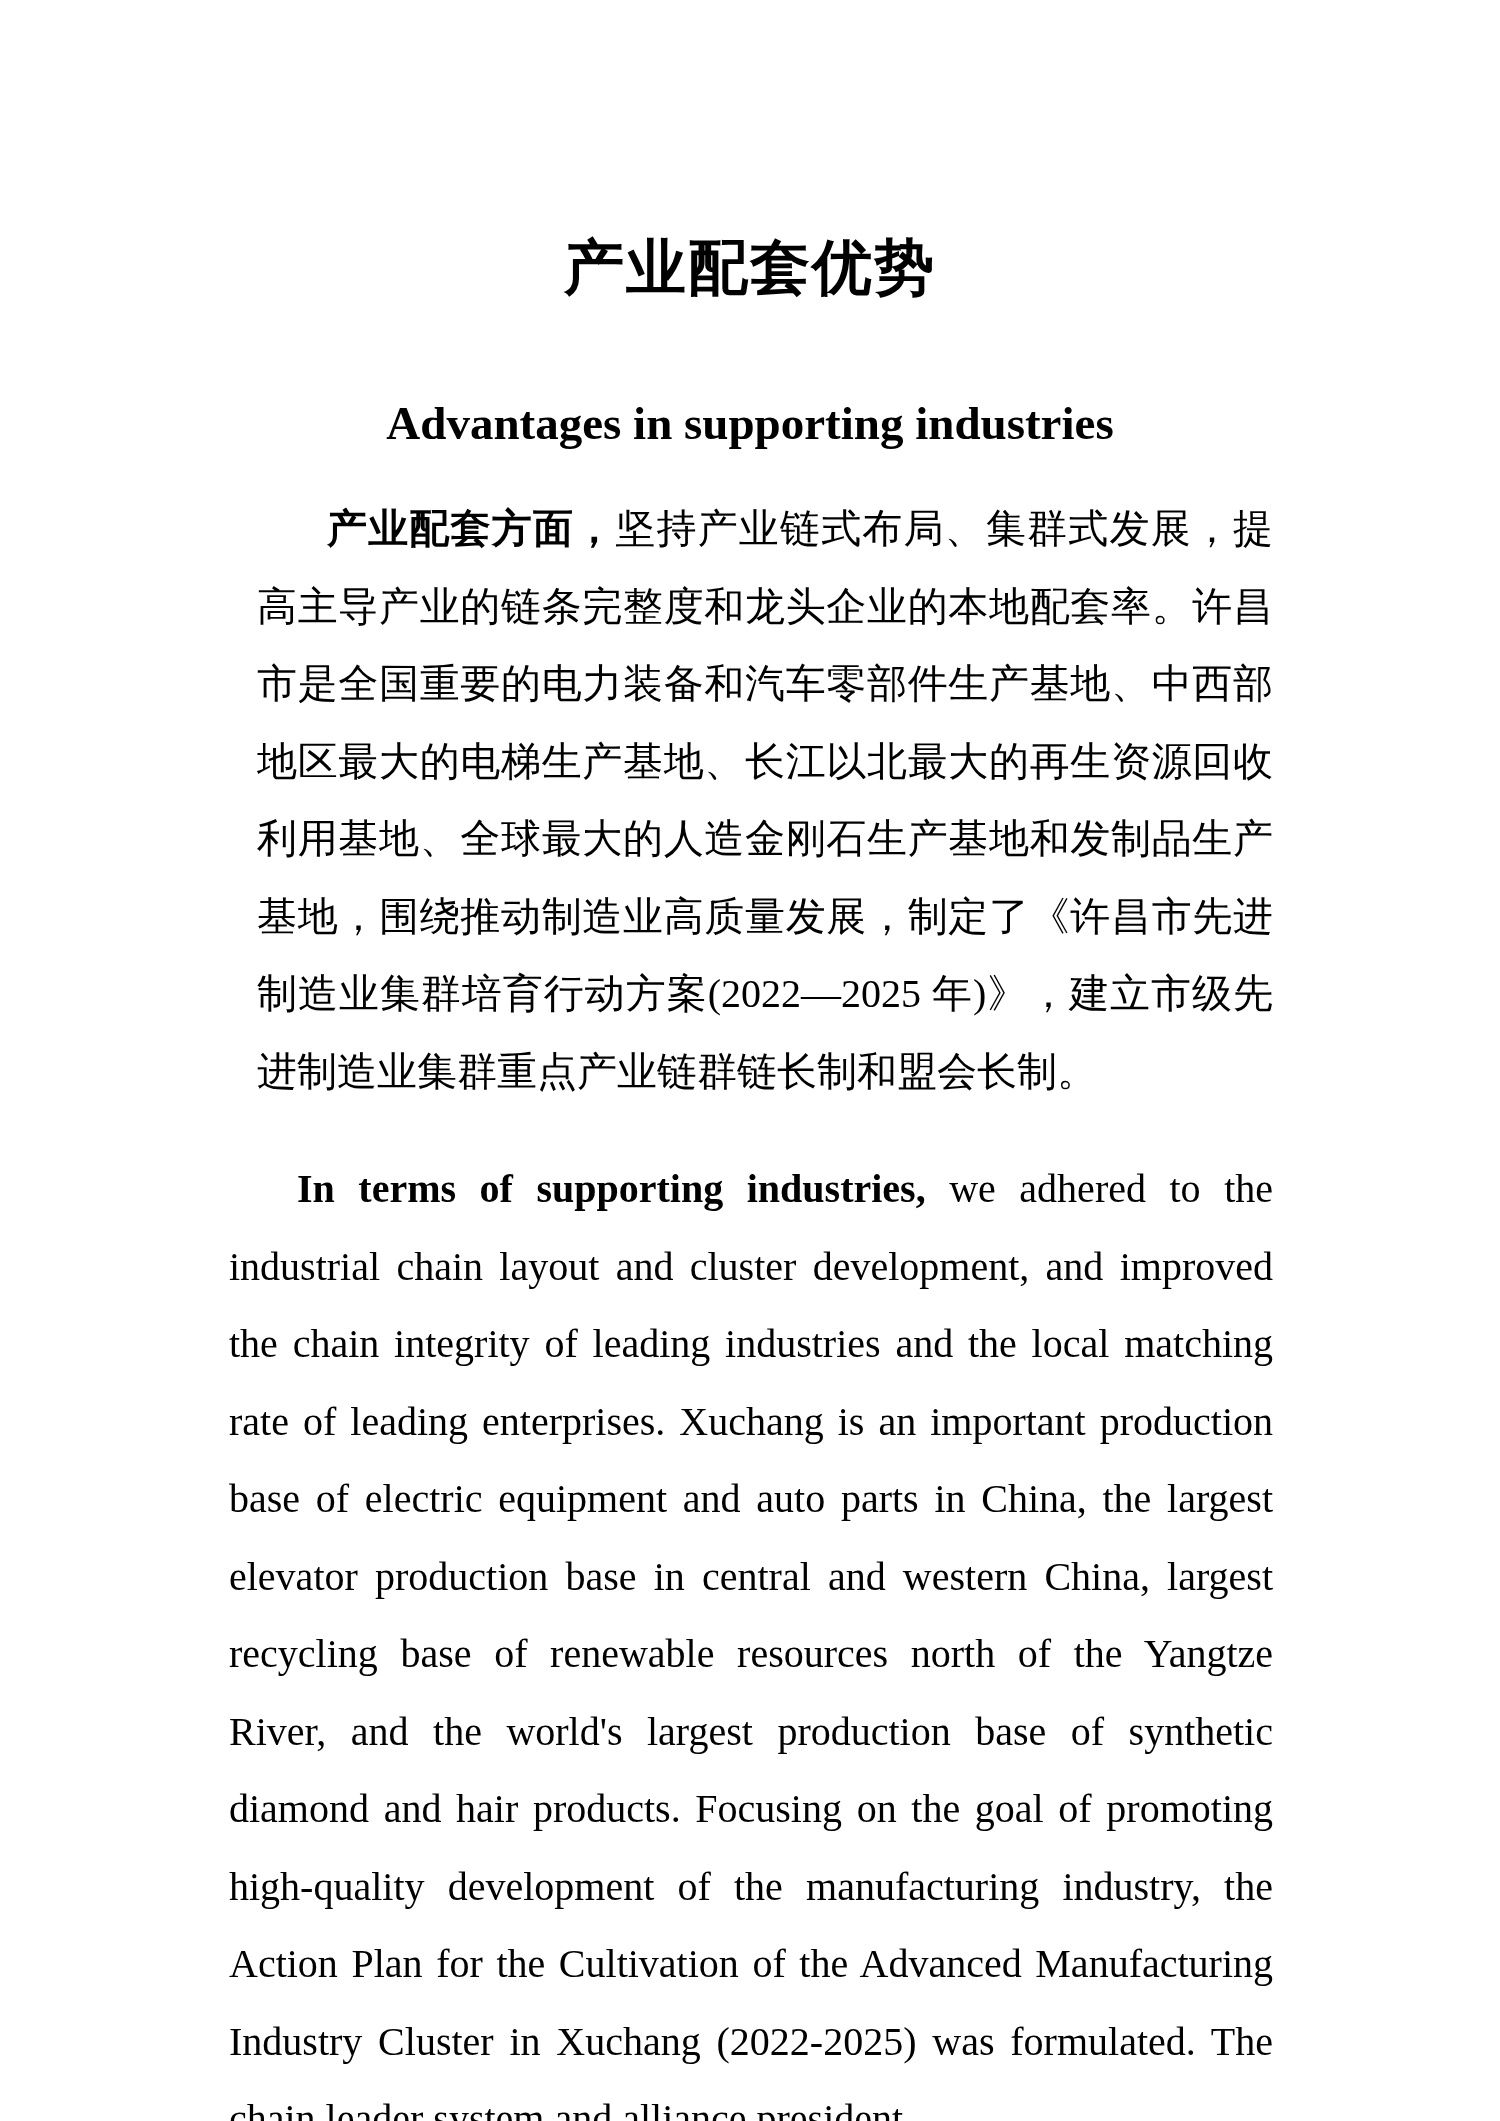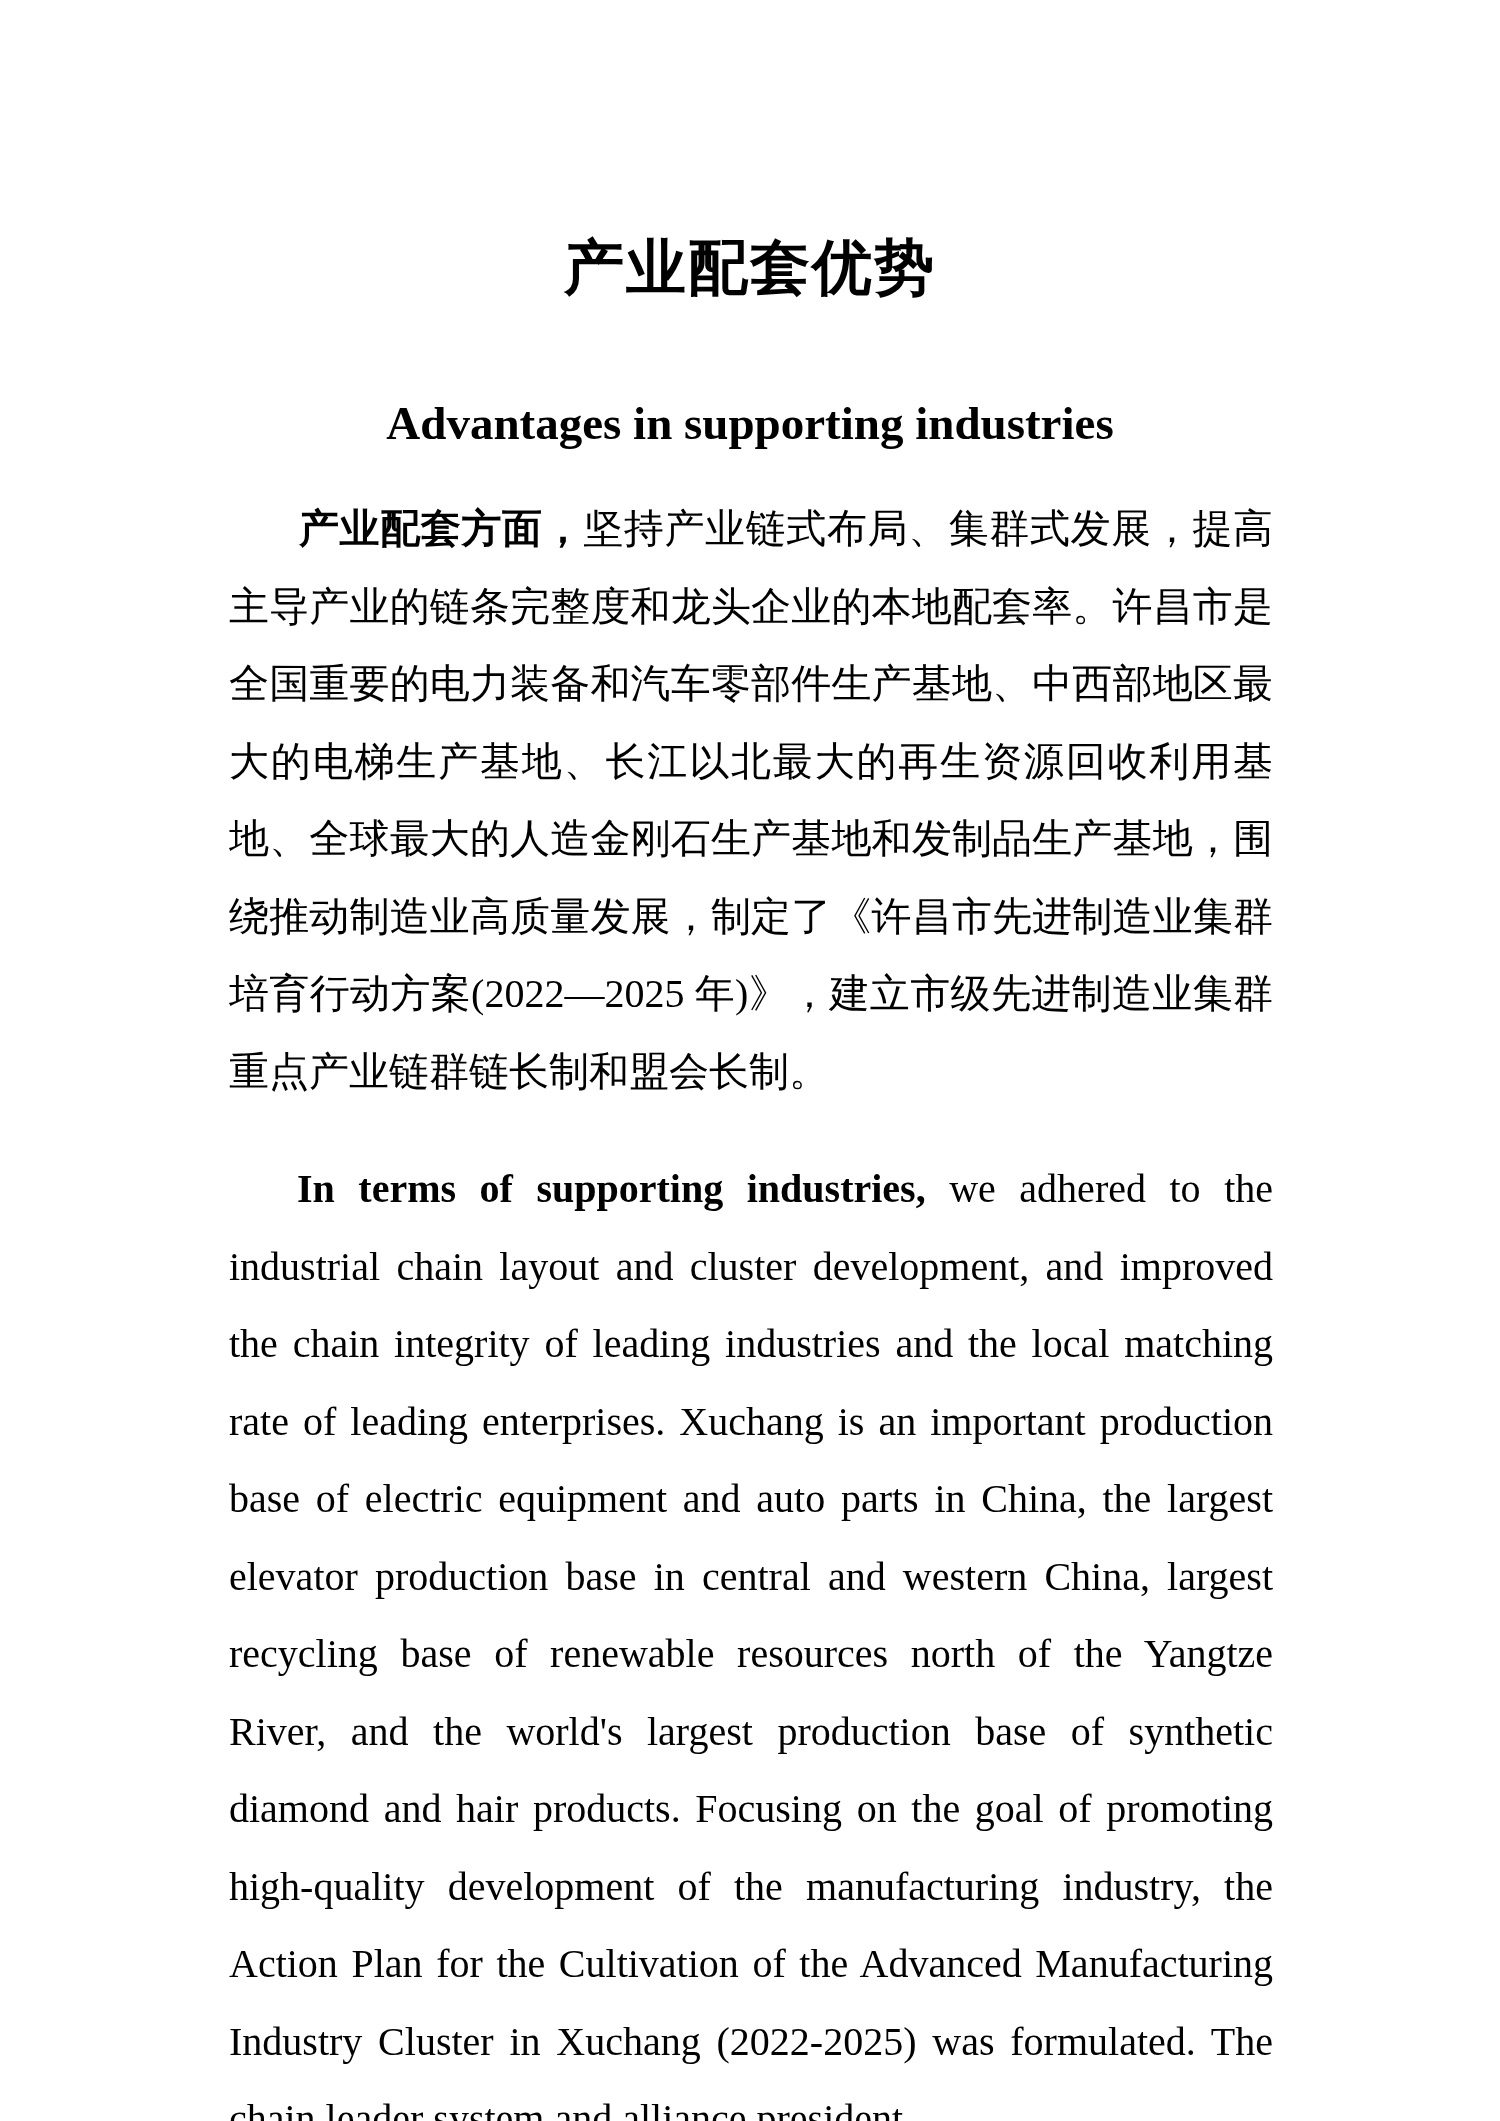--- a/index.html
+++ b/index.html
@@ -37,20 +37,21 @@
   }
   .para {
     font-size: 40px;
     line-height: 77.5px;
     text-align: justify;
     text-align-last: left;
   }
   .para-zh {
     margin-top: 37px;
     text-indent: 70px;
+    margin-left: 28px;
   }
   .para-en {
     margin-top: 20px;
     text-indent: 68px;
   }
   .lead-bold-zh {
     font-weight: bold;
     font-family: "Liberation Sans", "DejaVu Sans", sans-serif;
   }
   .lead-bold-en {

